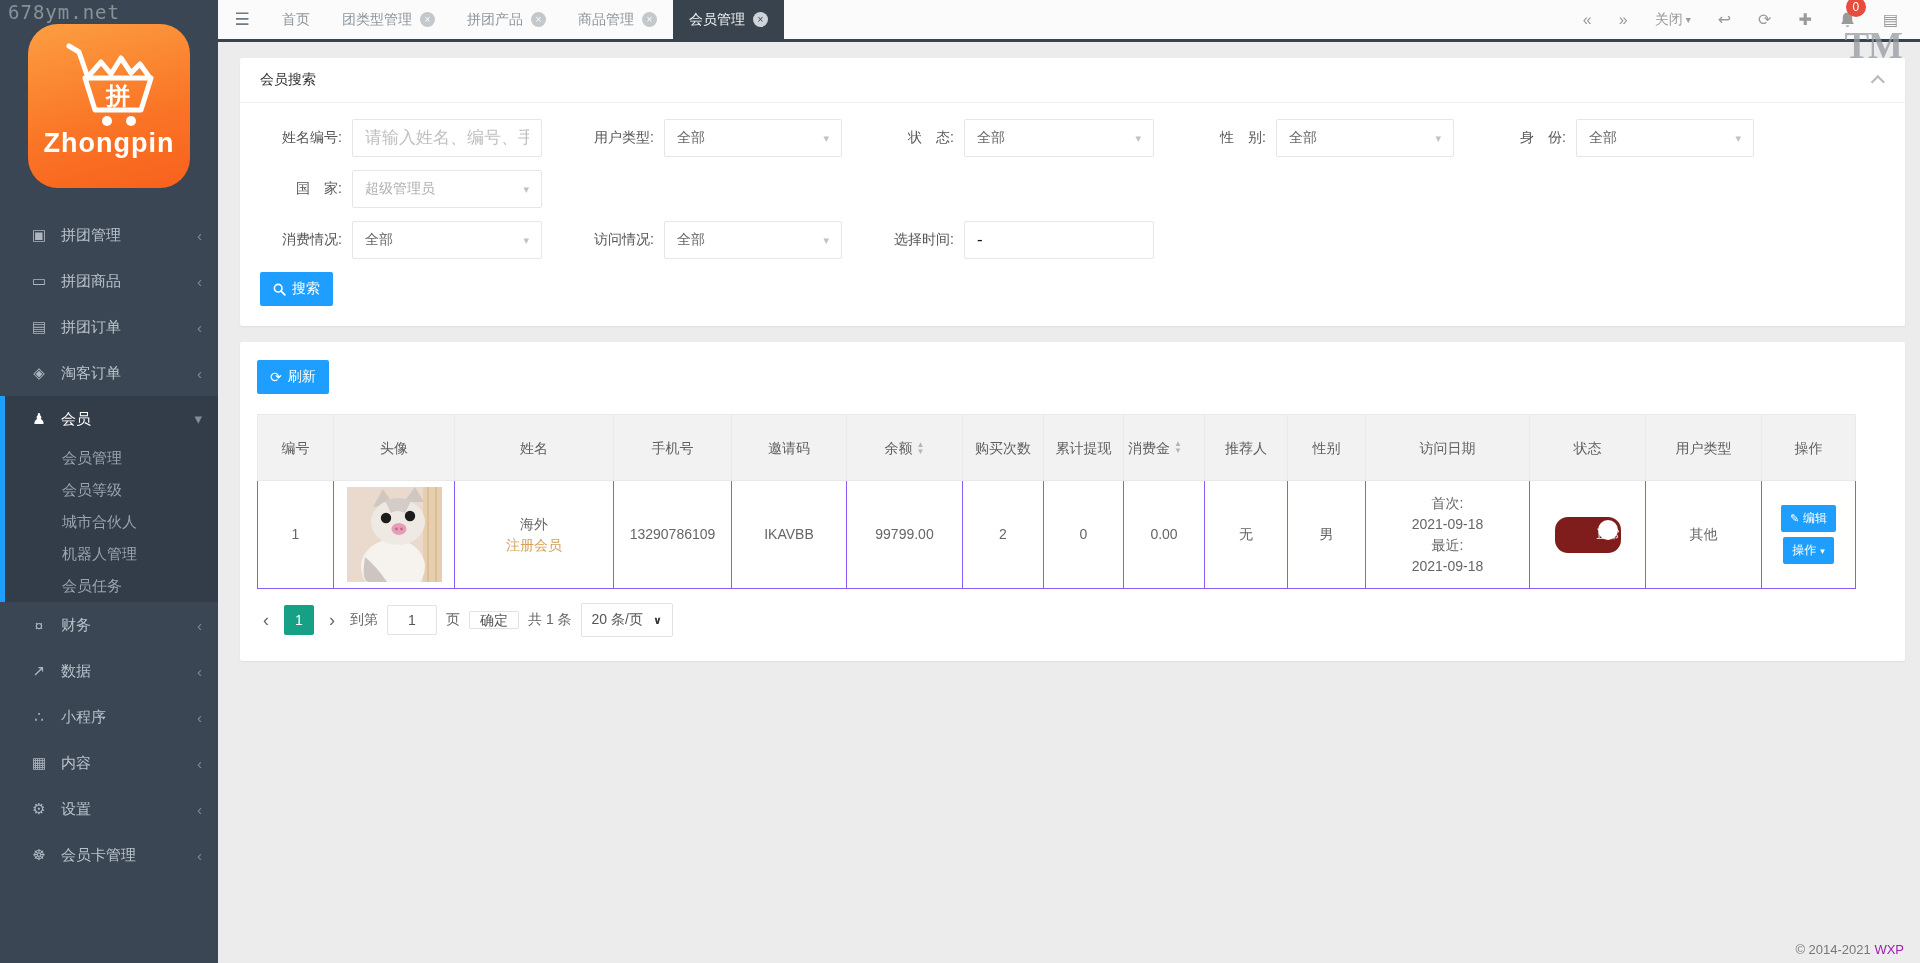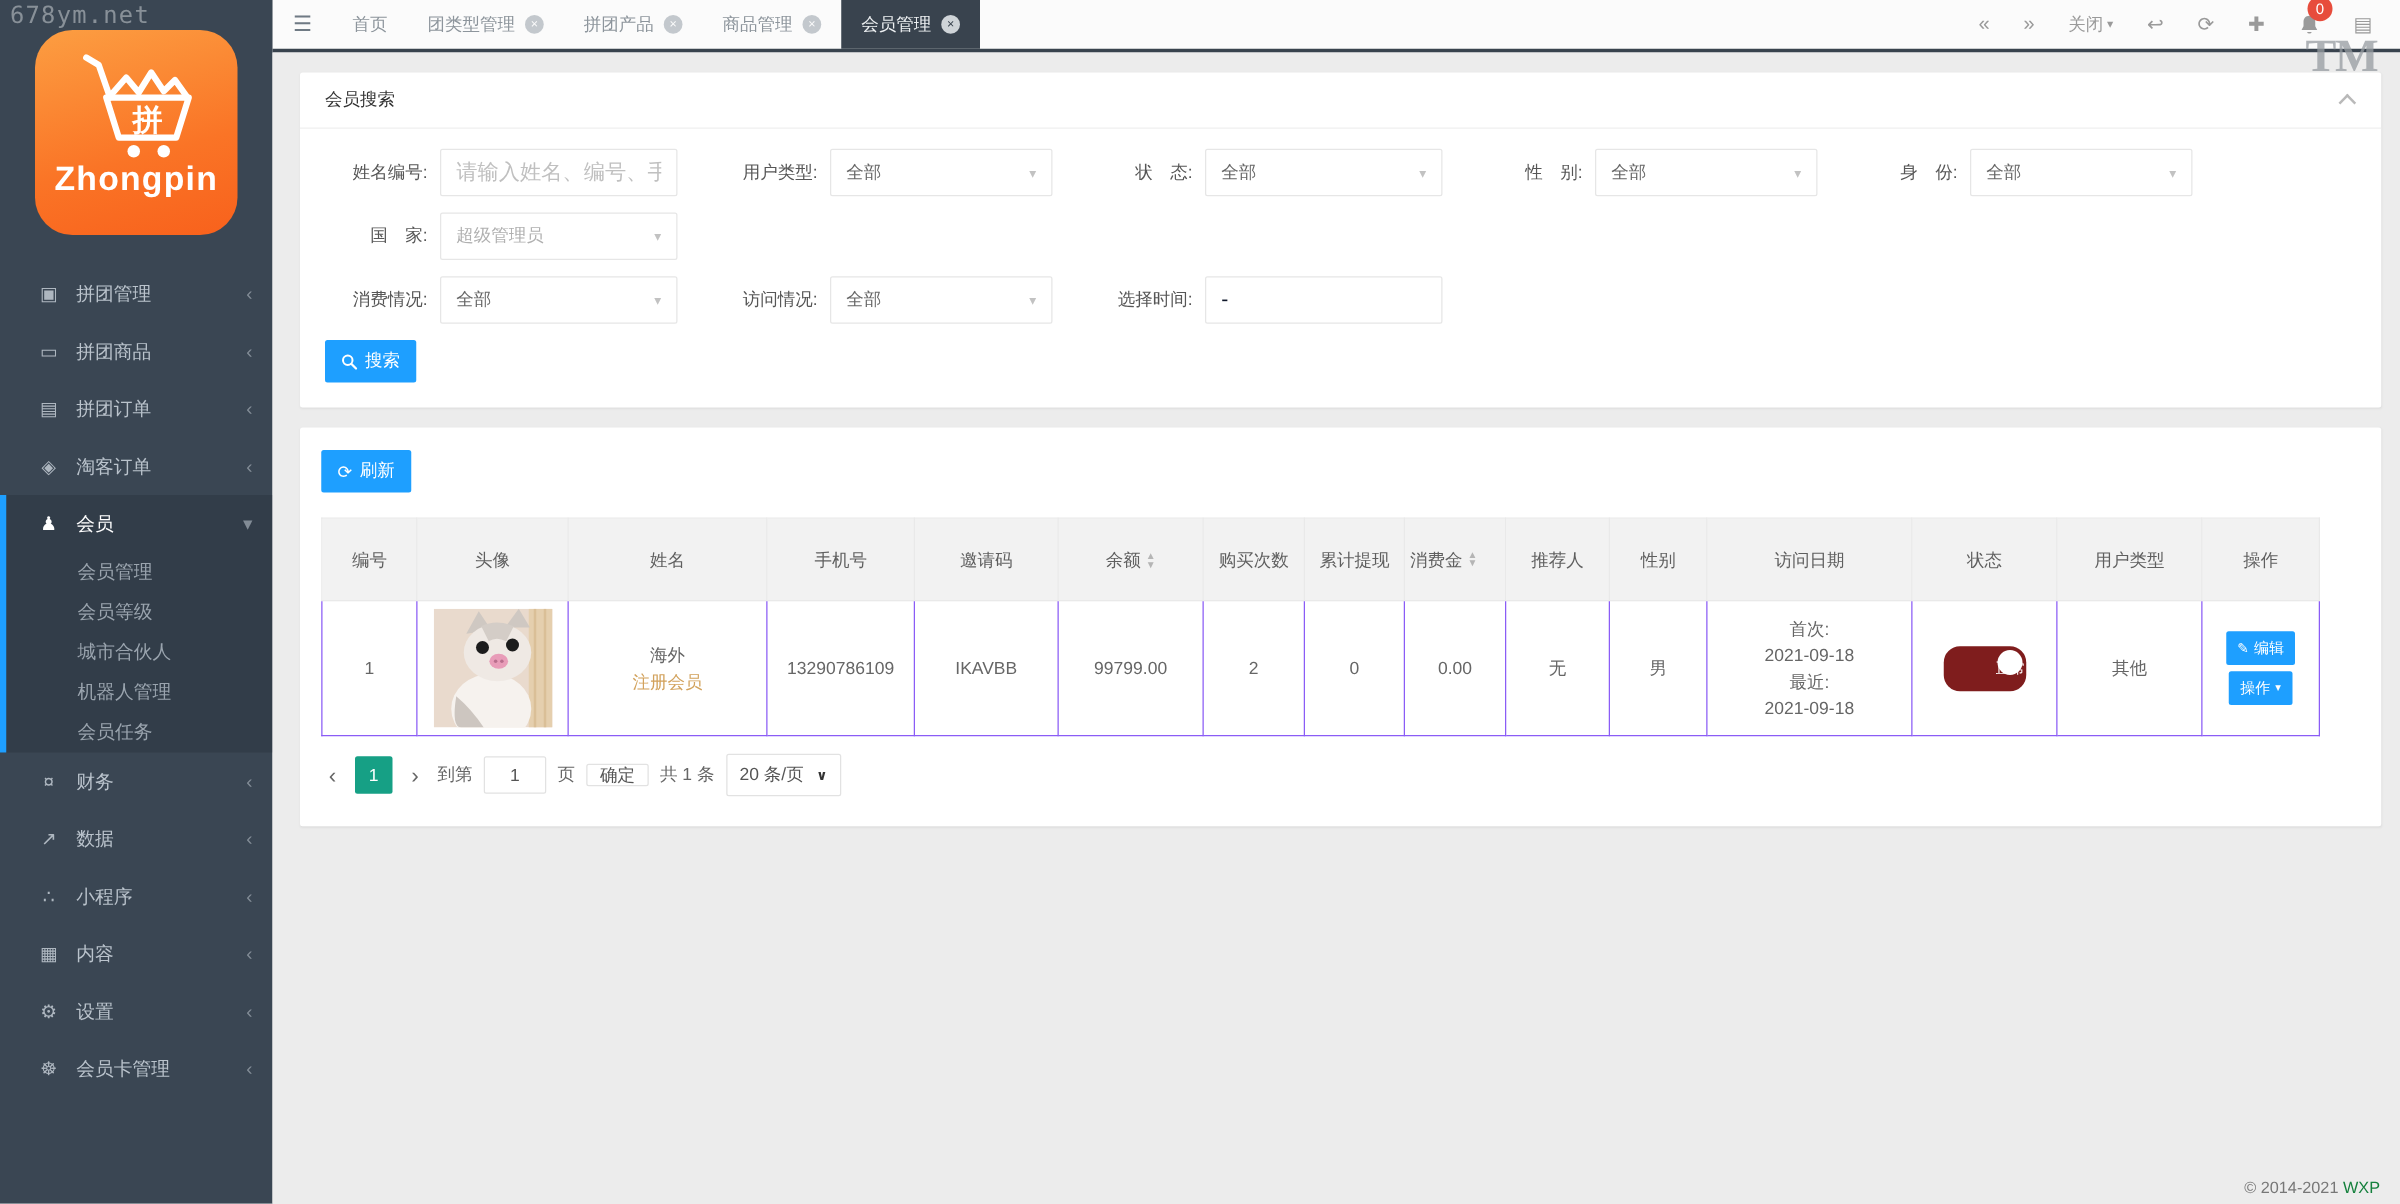--- a/index.html
+++ b/index.html
@@ -98,21 +98,21 @@
     justify-content:center; border-radius:2px; cursor:pointer; }
   .pg-input { width:50px; height:30px; border:1px solid #e2e2e2; border-radius:2px; text-align:center;
     font-size:14px; color:#555; outline:none; font-family:"Liberation Sans","DejaVu Sans",sans-serif; }
   .pg-btn { height:18px; padding:0 10px; background:#fff; border:1px solid #e2e2e2; border-radius:2px;
     color:#555; font-size:14px; cursor:pointer; font-family:"Liberation Sans","DejaVu Sans",sans-serif; }
   .pg-size { height:34px; border:1px solid #e2e2e2; border-radius:2px; background:#fff; display:inline-flex;
     align-items:center; gap:10px; padding:0 10px; color:#555; cursor:pointer; }
   .pg-size .caret { font-size:11px; color:#333; font-weight:bold; }
 
   .footer { position:absolute; right:16px; bottom:6px; color:#777; font-size:13px; }
-  .footer a { color:#15803d; text-decoration:none; cursor:pointer;margin-top:32px; }
+  .footer a { color:#a21caf; text-decoration:none; cursor:pointer;margin-top:32px; }
 
   .wm-site { position:absolute; left:8px; top:1px; z-index:50; color:rgba(200,205,210,.55);
     font-family:"DejaVu Sans Mono",monospace; font-size:19px; letter-spacing:1px; pointer-events:none; }
   .wm-tm { position:absolute; right:18px; top:24px; z-index:50; color:rgba(150,155,160,.75);
     font-weight:bold; font-size:37px; letter-spacing:-1px; pointer-events:none; font-family:"Liberation Serif",serif; }
 </style>
 </head>
 <body>
 
 <div class="app">

